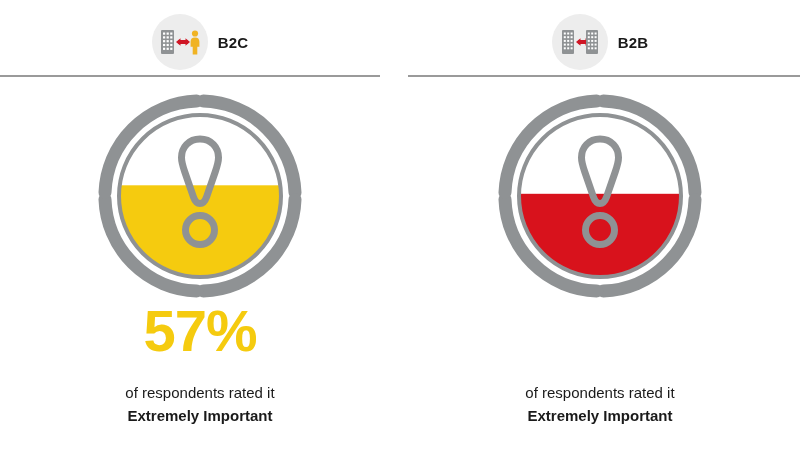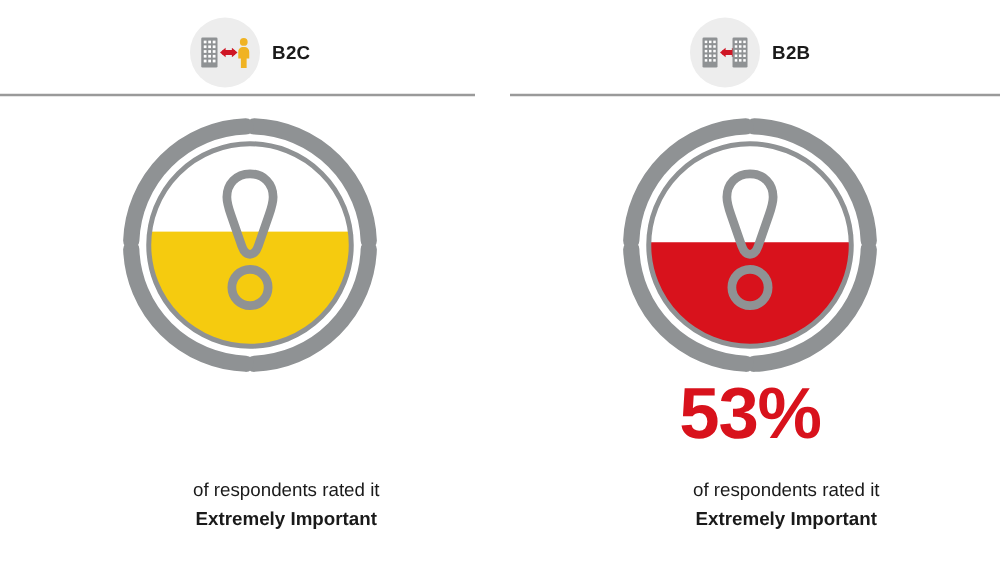--- a/index.html
+++ b/index.html
@@ -59,21 +59,21 @@
   .pct{
     position:absolute;top:302px;left:0;width:400px;
     text-align:center;
     font-size:58px;font-weight:bold;line-height:1;
     letter-spacing:-1px;
   }
 
   
   .cap{
     position:absolute;top:382px;left:0;width:400px;
-    text-align:center;color:#1a1a1a;margin-left:29px;
+    text-align:center;color:#1a1a1a;
   }
   .cap .l1{font-size:15px;font-weight:normal;line-height:22px;}
   .cap .l2{font-size:15px;font-weight:bold;line-height:24px;text-align:center;}
 </style>
 </head>
 <body>
 
 <div class="board">
 
   <div class="panel left">
@@ -137,20 +137,21 @@
           <rect x="0" y="95.3" width="212" height="116.7" fill="#f5cb0f"></rect>
         </g>
 
         <circle cx="106" cy="106" r="81" fill="none" stroke="#8f9294" stroke-width="4"></circle>
 
         <path d="M106 49c-11 0-18.5 8.2-18.5 18.6 0 4.6 1.4 9 3.3 14.4l8.6 24.8c1.6 4.6 3.3 6.6 6.6 6.6s5-2 6.6-6.6l8.6-24.8c1.9-5.4 3.3-9.8 3.3-14.4C124.5 57.2 117 49 106 49z" fill="none" stroke="#8f9294" stroke-width="7" stroke-linejoin="round"></path>
         <circle cx="106" cy="140" r="14.5" fill="none" stroke="#8f9294" stroke-width="7"></circle>
       </svg>
     </div>
 
+    <div class="pct" style="color:#f5cb0f">57%</div>
 
     <div class="cap">
       <div class="l1">of respondents rated it</div>
       <div class="l2">Extremely Important</div>
     </div>
   </div>
 
   <div class="panel right">
 
     <div class="hdr">
@@ -219,21 +220,20 @@
         </g>
         <g clip-path="url(#innerClipB)">
           <rect x="0" y="103.8" width="212" height="108.2" fill="#d8121c"></rect>
         </g>
         <circle cx="106" cy="106" r="81" fill="none" stroke="#8f9294" stroke-width="4"></circle>
         <path d="M106 49c-11 0-18.5 8.2-18.5 18.6 0 4.6 1.4 9 3.3 14.4l8.6 24.8c1.6 4.6 3.3 6.6 6.6 6.6s5-2 6.6-6.6l8.6-24.8c1.9-5.4 3.3-9.8 3.3-14.4C124.5 57.2 117 49 106 49z" fill="none" stroke="#8f9294" stroke-width="7" stroke-linejoin="round"></path>
         <circle cx="106" cy="140" r="14.5" fill="none" stroke="#8f9294" stroke-width="7"></circle>
       </svg>
     </div>
 
-    <div class="pct" style="color:#d8121c">53%</div>
 
     <div class="cap">
       <div class="l1">of respondents rated it</div>
       <div class="l2">Extremely Important</div>
     </div>
   </div>
 
 </div>
 
 </body></html>

